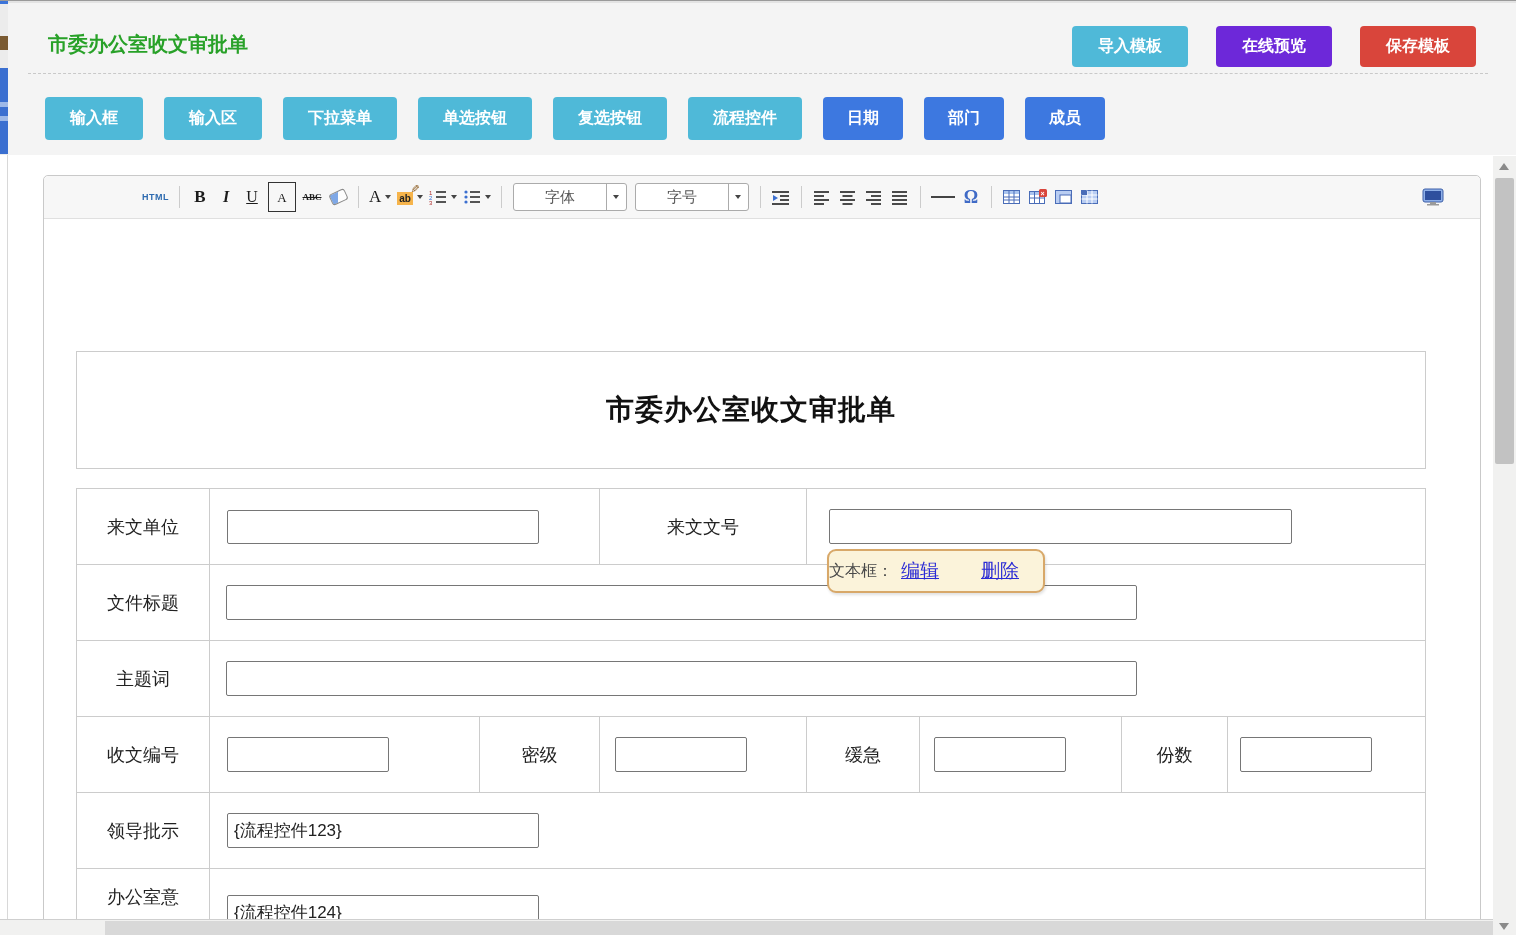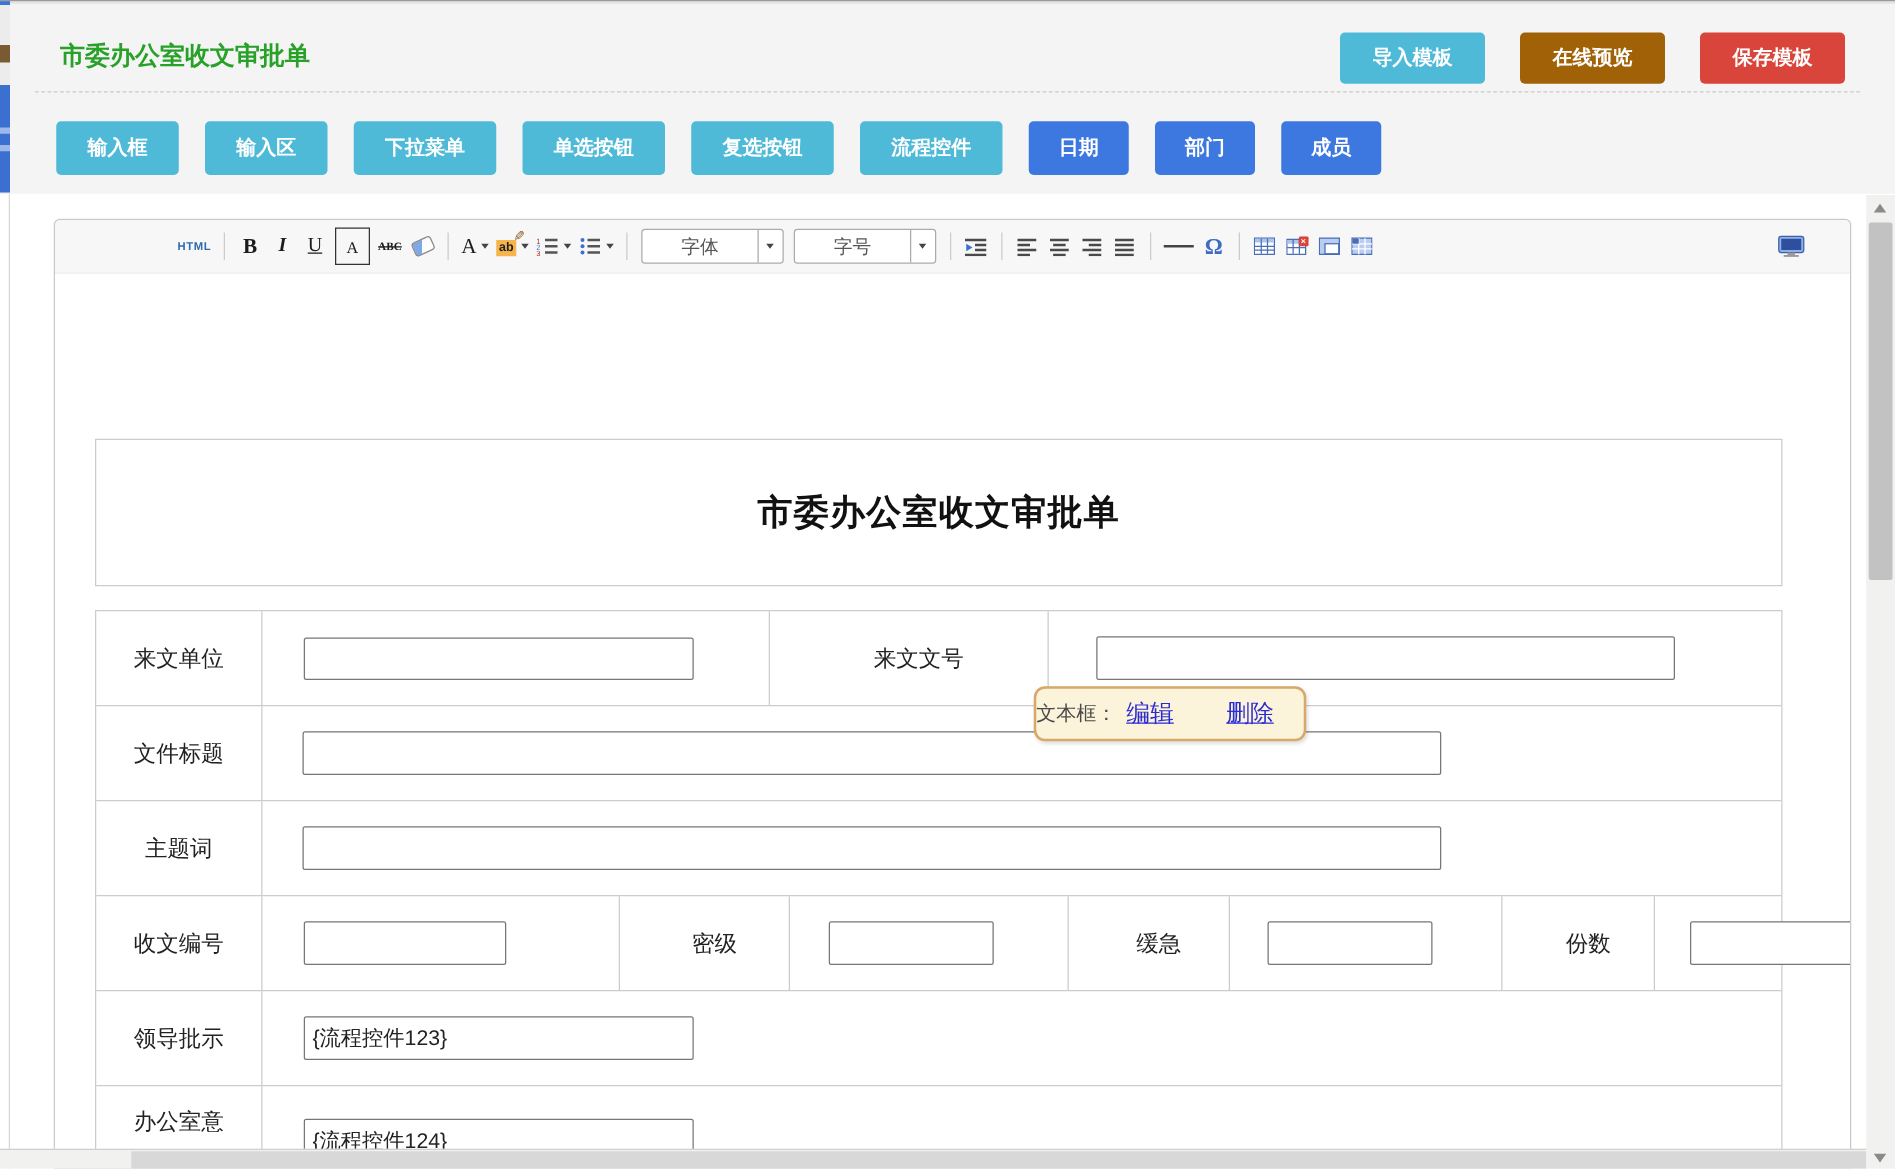--- a/index.html
+++ b/index.html
@@ -16,21 +16,21 @@
   .ls-c{position:absolute;left:0;top:68px;width:8px;height:86px;background:#3b6fd0;}
   .ls-c .ls-line{position:absolute;left:0;width:8px;height:5px;background:#9db8e8;}
   .ls-line.l1{top:34px;} .ls-line.l2{top:48px;}
 
   
   .header{position:absolute;left:8px;top:1px;width:1508px;height:154px;background:#f4f4f4;border-top:2px solid #e3e3e3;box-sizing:border-box;}
   .page-title{position:absolute;left:40px;top:28px;font-size:20px;font-weight:700;color:#28a128;}
   .header-actions{position:absolute;top:23px;right:40px;display:flex;gap:28px;}
   .btn{height:41px;padding:0 26px;font-size:16px;font-weight:700;color:#fff;border:none;border-radius:4px;cursor:pointer;font-family:"Liberation Sans",sans-serif;}
   .btn-teal{background:#4fb9d8;}
-  .btn-green{background:#a16207;}
+  .btn-green{background:#6d28d9;}
   .btn-red{background:#d9453b;}
   .dashed-sep{position:absolute;top:70px;left:20px;right:28px;border-top:1px dashed #c9c9c9;}
   .field-buttons{position:absolute;top:94px;left:37px;display:flex;gap:21px;}
   .fbtn{height:43px;padding:0 25px;font-size:16px;font-weight:700;color:#fff;border:none;border-radius:4px;cursor:pointer;background:#4fb9d8;font-family:"Liberation Sans",sans-serif;}
   .fbtn.blue{background:#3d78e0;padding:0 24px;}
 
   
   .editor-panel{position:absolute;left:43px;top:175px;width:1438px;height:760px;border:1px solid #c9c9c9;border-radius:5px 5px 0 0;box-sizing:border-box;background:#fff;overflow:hidden;}
   .toolbar{height:43px;background:#f7f7f7;border-bottom:1px solid #e0e0e0;border-radius:5px 5px 0 0;display:flex;align-items:center;padding-left:95px;box-sizing:border-box;}
   .ti{display:inline-flex;align-items:center;justify-content:center;height:28px;min-width:20px;margin:0 3px;color:#1c1c1c;cursor:pointer;}
@@ -52,21 +52,21 @@
   .combo-btn{width:20px;height:100%;border-left:1px solid #ababab;display:flex;align-items:center;justify-content:center;box-sizing:border-box;}
   .icon-hr{width:24px;height:2px;background:#444;}
   .icon-omega{font-family:"Liberation Serif",serif;font-weight:700;font-size:18px;color:#3f6ac6;}
   .ti-right{margin-left:auto;margin-right:36px;}
 
   
   .edit-area{position:relative;height:716px;background:#fff;}
   .heading-box{position:absolute;left:32px;top:132px;width:1350px;height:118px;border:1px solid #ccc;box-sizing:border-box;display:flex;align-items:center;justify-content:center;}
   .heading-text{font-size:28px;font-weight:700;color:#111;letter-spacing:1px;}
   .ft{position:absolute;left:32px;top:269px;width:1350px;border:1px solid #ccc;box-sizing:border-box;background:#fff;}
-  .ft-row{display:flex;border-bottom:1px solid #ccc;height:76px;box-sizing:border-box;gap:16px;}
+  .ft-row{display:flex;border-bottom:1px solid #ccc;height:76px;box-sizing:border-box;}
   .ft-row.last{border-bottom:none;height:110px;}
   .ft-cell{border-right:1px solid #ccc;display:flex;align-items:center;box-sizing:border-box;}
   .ft-cell.nbr{border-right:none;}
   .ft-label{justify-content:center;font-size:18px;color:#222;}
   .ft-input{height:35px;border:1px solid #767676;border-radius:2px;font-size:17px;color:#222;padding:0 6px;box-sizing:border-box;background:#fff;font-family:"Liberation Sans",sans-serif;}
   .w133{width:133px;flex:none;} .w390{width:390px;flex:none;} .w207{width:207px;flex:none;}
   .w270{width:270px;flex:none;} .w120{width:120px;flex:none;} .w113{width:113px;flex:none;text-align:right;}
   .w202{width:202px;flex:none;} .w106{width:106px;flex:none;}
   .grow{flex:1;}
   .pl17{padding-left:17px;} .pl22{padding-left:22px;} .pl16{padding-left:16px;}

